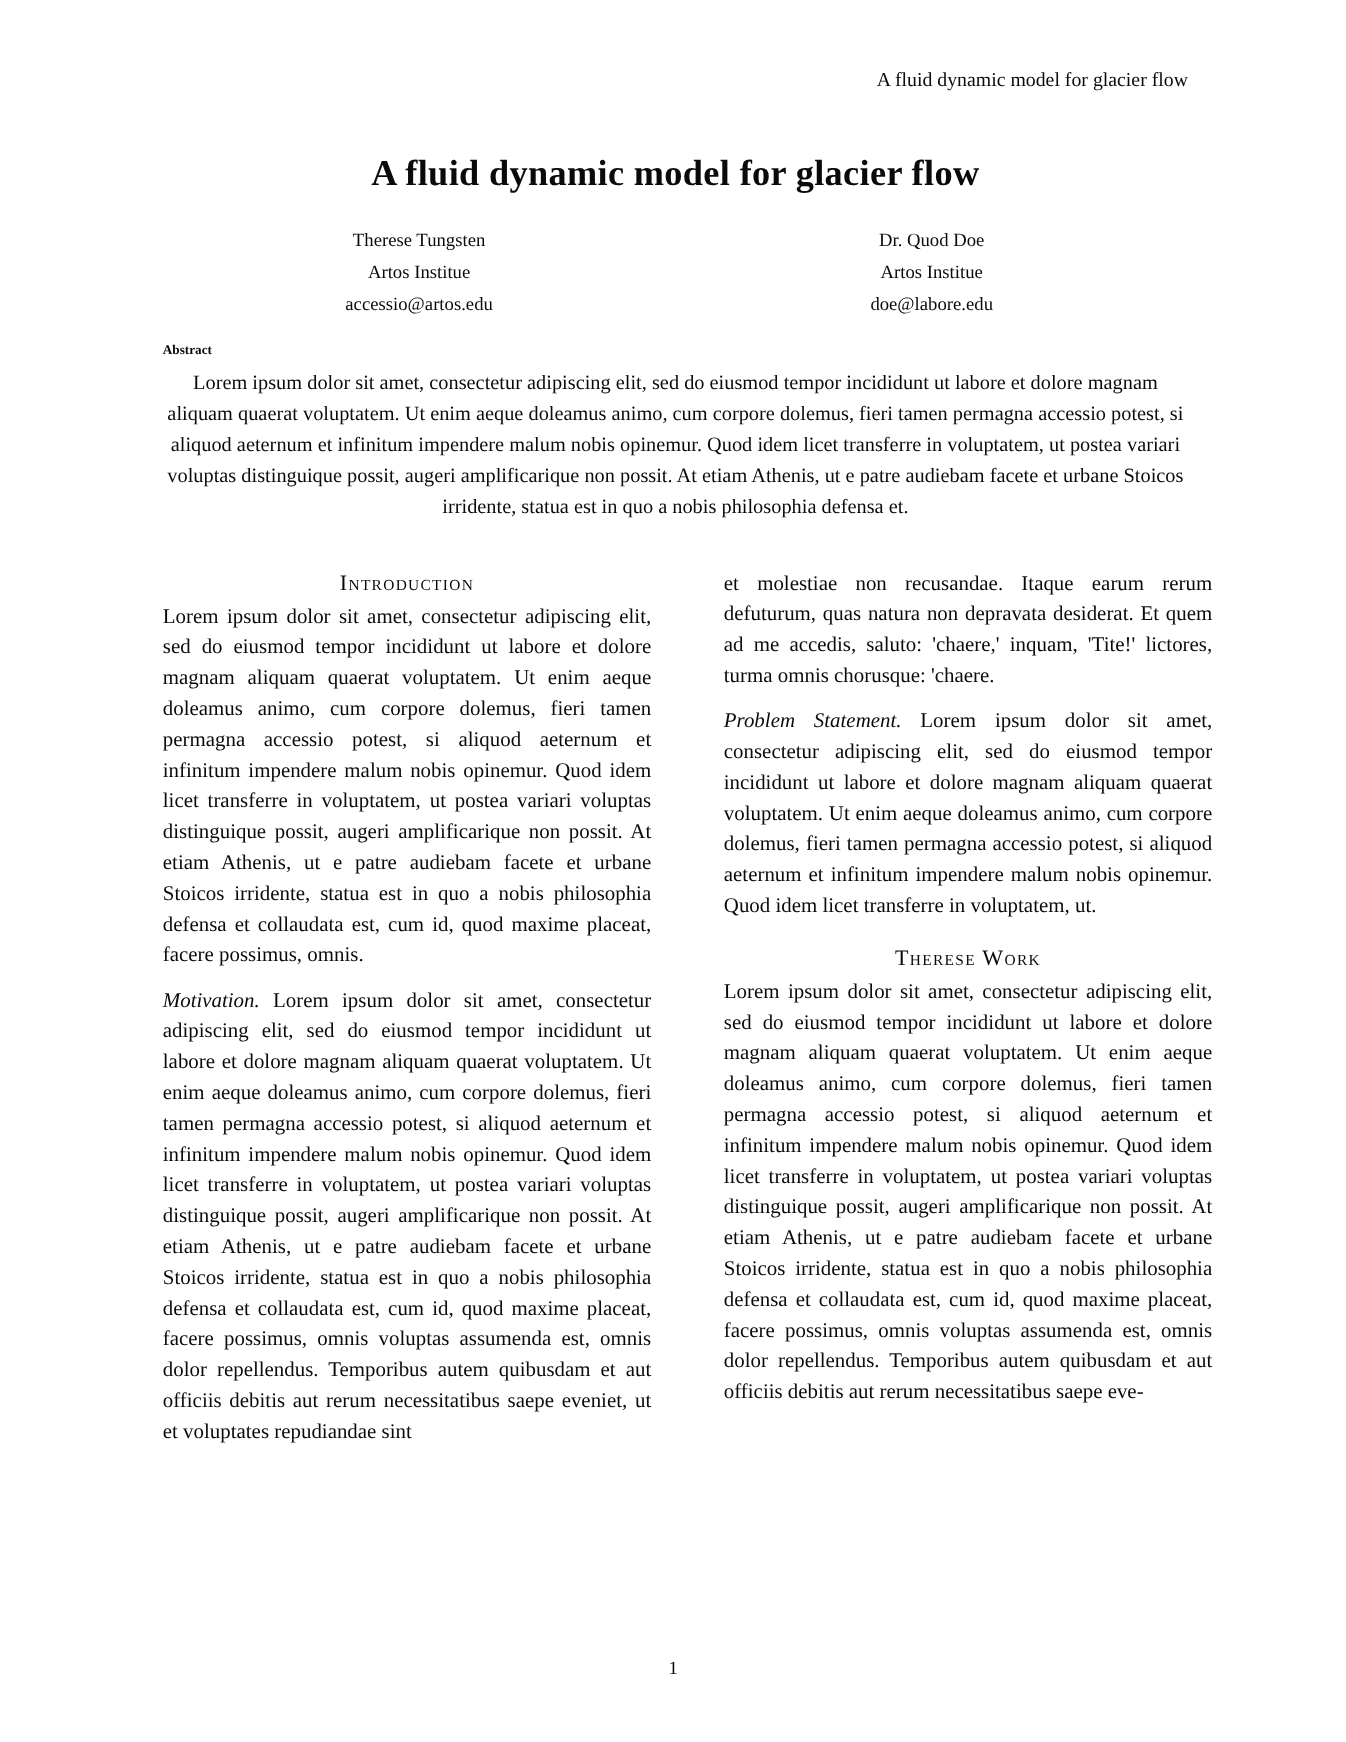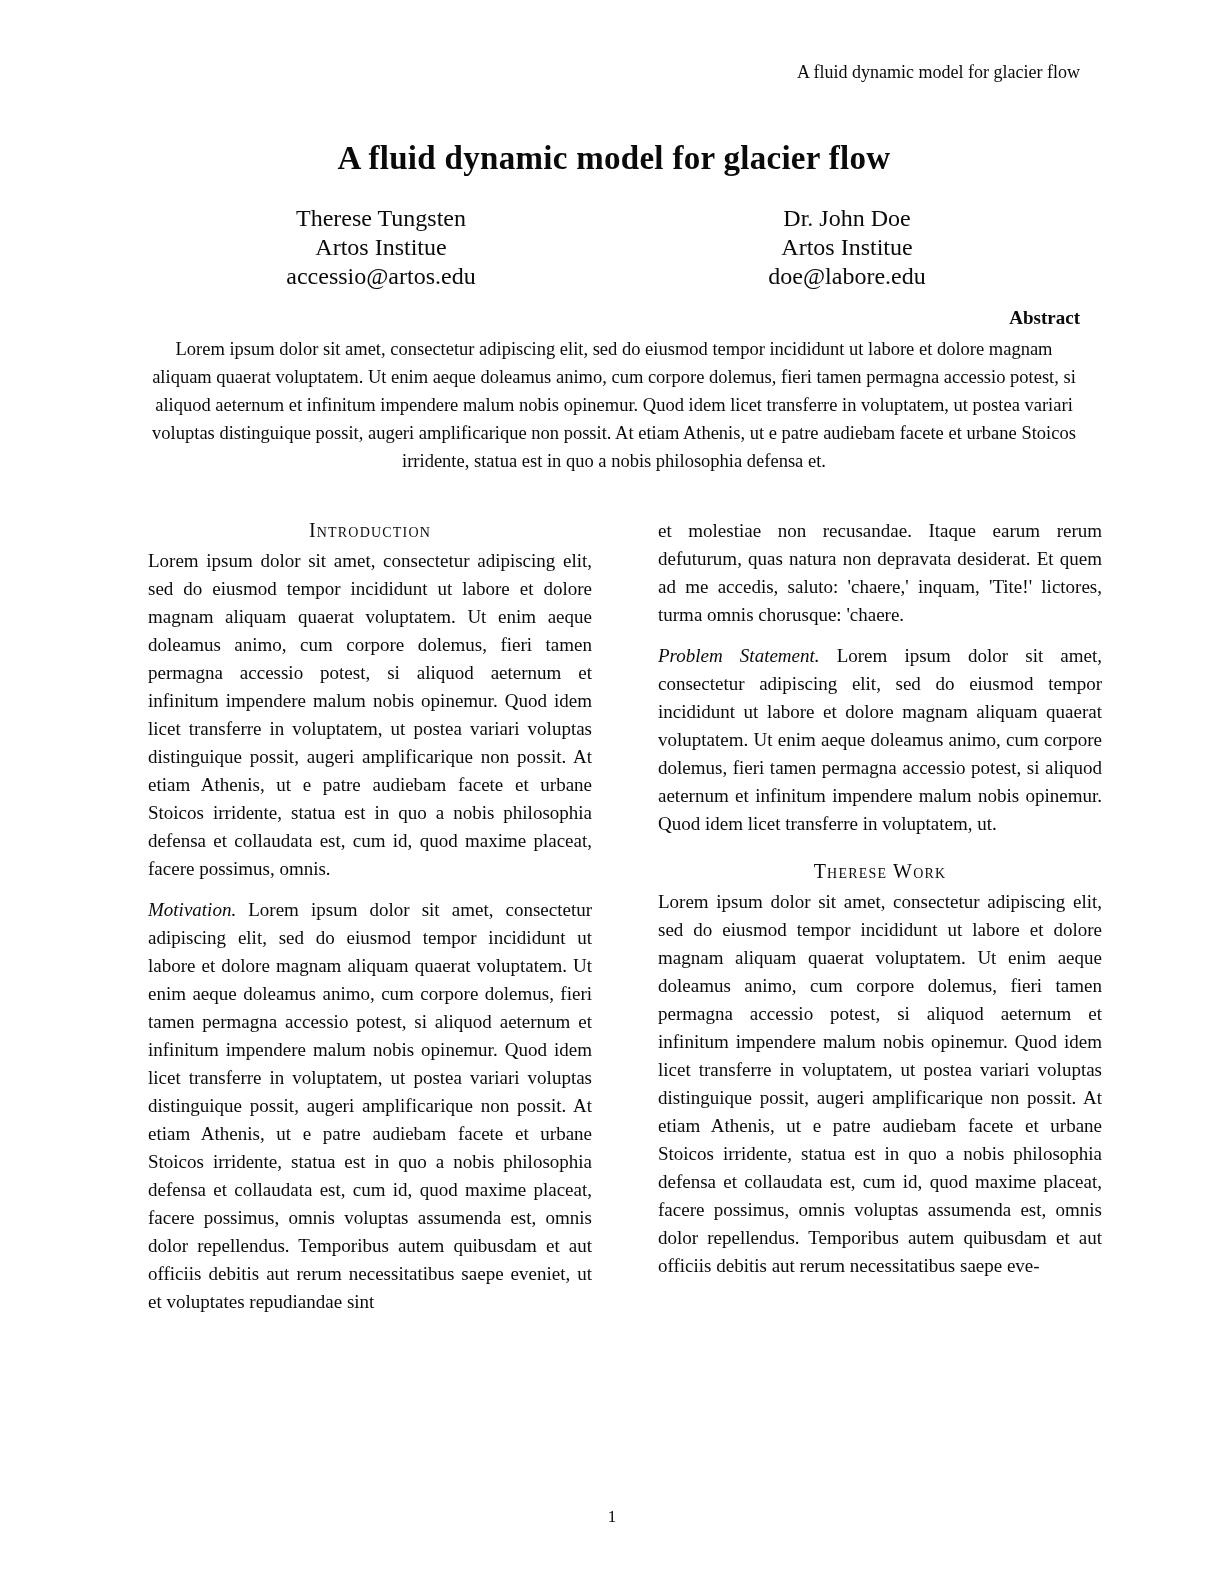--- a/index.html
+++ b/index.html
@@ -32,28 +32,28 @@
     font-weight: 700;
     letter-spacing: 0.3px;
   }
   .authors {
     display: flex;
     margin-top: 27px;
   }
   .author {
     flex: 1 1 50%;
     text-align: center;
-    font-size: 24px;
+    font-size: 17px;
     line-height: 29px;
   }
   .abstract-heading {
     margin-top: 16px;
-    text-align: right;
+    text-align: left;
     font-weight: 700;
-    font-size: 19px;
+    font-size: 12px;
     line-height: 22px;
   }
   .abstract-text {
     margin: 6px 0 0 0;
     text-align: center;
     font-size: 18.5px;
     line-height: 28px;
   }
   .columns {
     display: flex;
@@ -110,21 +110,21 @@
 
   <h1 class="paper-title">A fluid dynamic model for glacier flow</h1>
 
   <div class="authors">
     <div class="author">
       <div>Therese Tungsten</div>
       <div>Artos Institue</div>
       <div>accessio@artos.edu</div>
     </div>
     <div class="author">
-      <div>Dr. John Doe</div>
+      <div>Dr. Quod Doe</div>
       <div>Artos Institue</div>
       <div>doe@labore.edu</div>
     </div>
   </div>
 
   <div class="abstract-heading">Abstract</div>
 
   <p class="abstract-text">Lorem ipsum dolor sit amet, consectetur adipiscing elit, sed do eiusmod tempor incididunt ut labore et dolore magnam aliquam quaerat voluptatem. Ut enim aeque doleamus animo, cum corpore dolemus, fieri tamen permagna accessio potest, si aliquod aeternum et infinitum impendere malum nobis opinemur. Quod idem licet transferre in voluptatem, ut postea variari voluptas distinguique possit, augeri amplificarique non possit. At etiam Athenis, ut e patre audiebam facete et urbane Stoicos irridente, statua est in quo a nobis philosophia defensa et.</p>
 
   <div class="columns">

